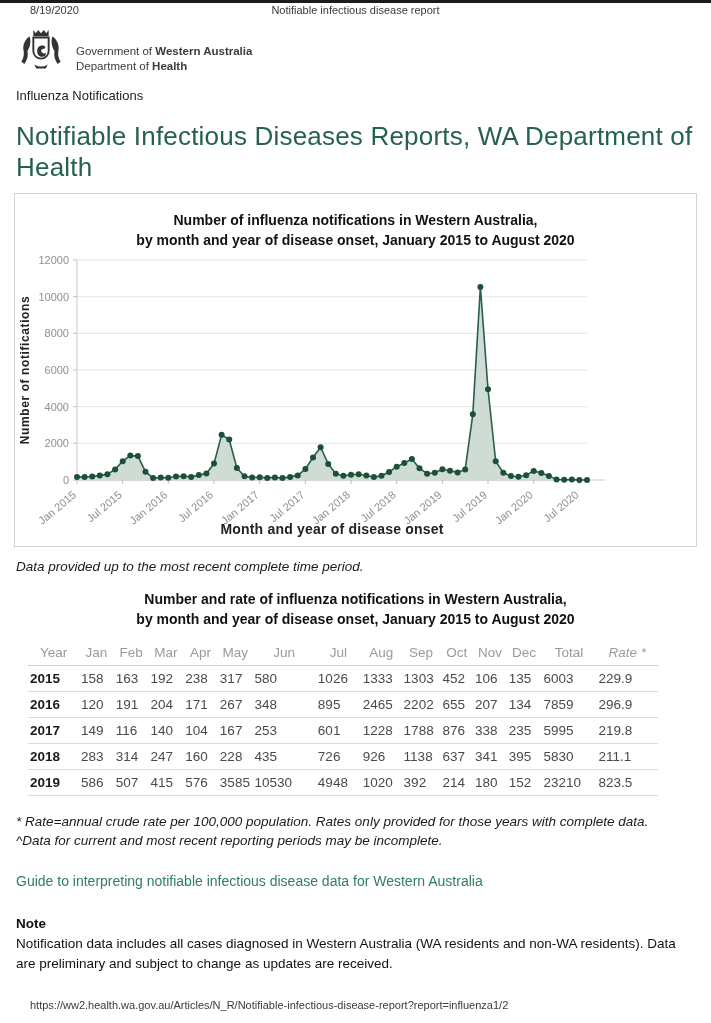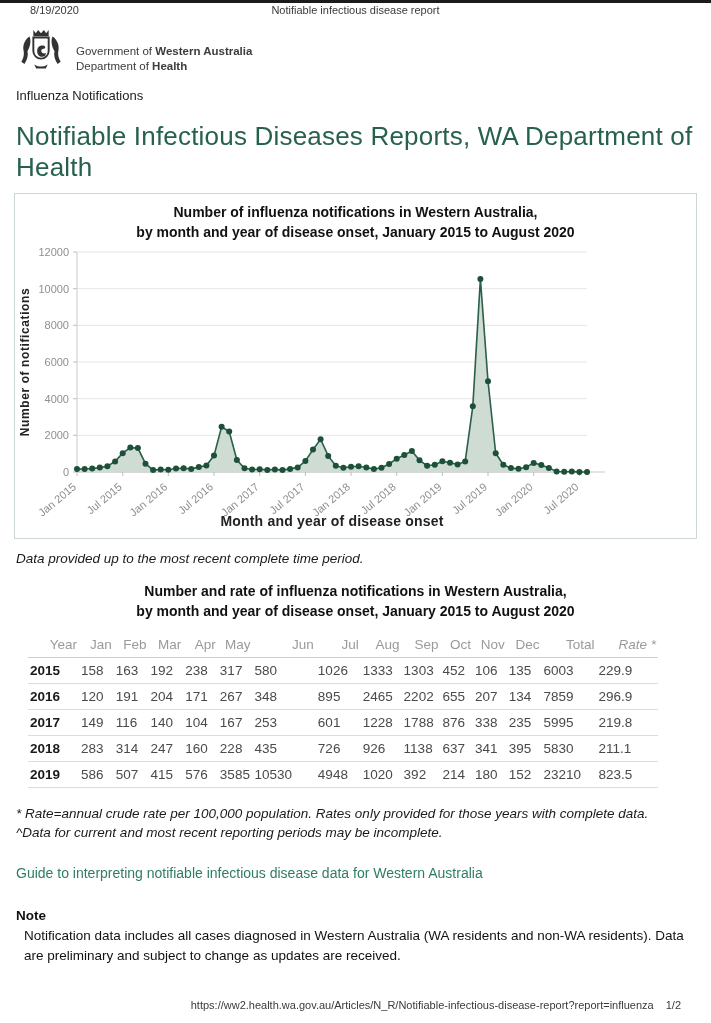--- a/index.html
+++ b/index.html
@@ -8,40 +8,40 @@
     position:relative; overflow:hidden; }
   .topbar { height:3px; background:#1b1b1b; width:100%; }
   .print-header { display:flex; font-size:11px; color:#3a3a3a; padding:1px 30px 0 30px; }
   .print-header .ph-date { width:160px; }
   .print-header .ph-title { flex:1; text-align:center; }
   .masthead { display:flex; align-items:flex-end; margin:10px 0 0 18px; }
   .crest { width:46px; height:48px; }
   .gov-text { margin-left:12px; font-size:11.5px; color:#3c3c3c; line-height:1.3; }
   .breadcrumb { margin:14px 0 0 16px; font-size:13px; color:#222; }
   h1 { margin:18px 0 0 16px; font-size:26px; font-weight:400; color:var(--heading-green,#26604f); letter-spacing:0.2px; }
-  .chart-box { margin:10px 14px 12px 14px; border:1px solid #ccd6d2; background:#fff; padding-top:9px; }
+  .chart-box { margin:10px 14px 12px 14px; border:1px solid #ccd6d2; background:#fff; padding-top:17px; }
   .chart-title { text-align:center; font-size:14px; font-weight:bold; line-height:1.4; color:#111; }
   .chart-svg-wrap { width:679px; }
   svg text.ytick, svg text.xtick { font-family:"Liberation Sans",sans-serif; font-size:11px; fill:#8f8f8f; }
   svg text.axis-title { font-family:"Liberation Sans",sans-serif; font-size:12px; font-weight:bold; fill:#222; letter-spacing:0.6px; }
   svg text.axis-title.x { font-size:14px; letter-spacing:0.2px; }
   .chart-caption { margin:5px 0 0 16px; font-size:13.5px; font-style:italic; color:#1a1a1a; }
   .table-title { margin-top:15px; text-align:center; font-size:14px; font-weight:bold; line-height:1.45; color:#111; }
   table.notif { margin:10px 0 0 28px; width:630px; border-collapse:collapse; table-layout:fixed; font-size:13.5px; }
-  table.notif th { color:#9a9a9a; font-weight:400; text-align:right; padding:5px 2px; border-bottom:1px solid #cfcfcf; }
+  table.notif th { color:#9a9a9a; font-weight:400; text-align:center; padding:5px 2px; border-bottom:1px solid #cfcfcf; }
   table.notif th.rate { font-style:italic; }
   table.notif td { color:#4a4a4a; text-align:left; padding:5px 2px; border-bottom:1px solid #dcdcdc; }
   table.notif td.year { font-weight:bold; color:#1a1a1a;margin-left:33px; }
   .footnotes { margin:16px 0 0 16px; font-size:13.5px; font-style:italic; color:#1a1a1a; line-height:1.45; }
   .guide-link { display:inline-block; margin:22px 0 0 16px; font-size:14px; color:var(--link-green,#2f7d66); text-decoration:none; cursor:pointer; }
   .note-block { margin:24px 0 0 16px; font-size:13.5px; line-height:1.5; color:#111; }
   .note-heading { font-weight:bold; }
-  .note-body { max-width:672px;margin-left:8px; }
+  .note-body { max-width:672px; }
   .print-footer { position:absolute; left:30px; right:30px; bottom:12px; display:flex;
-    justify-content:flex-end; font-size:11px; color:#3a3a3a;gap:12px; }
+    justify-content:flex-start; font-size:11px; color:#3a3a3a; }
 </style>
 </head>
 <body>
 
 
 
 <div class="topbar"></div>
 
 <div class="print-header">
   <span class="ph-date">8/19/2020</span>

